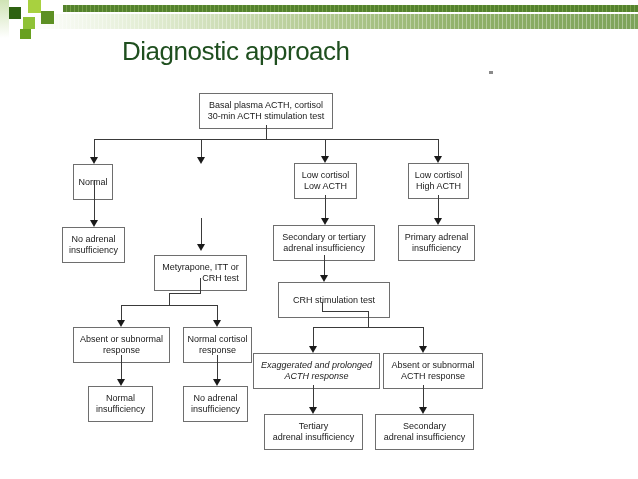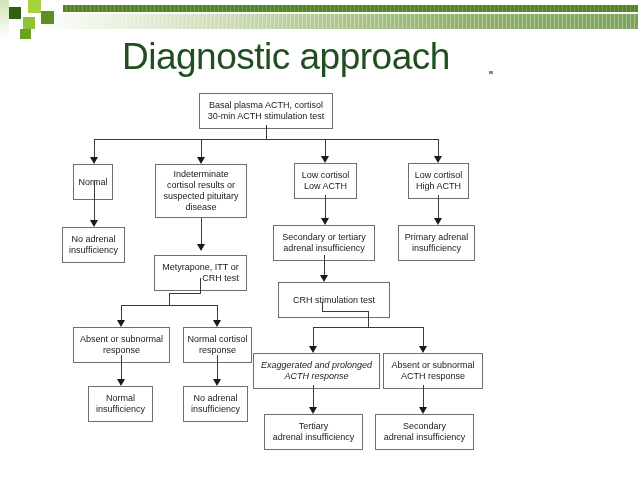--- a/index.html
+++ b/index.html
@@ -19,21 +19,21 @@
       linear-gradient(to right,#ffffff 0%,#e4eed6 18%,#b7cd97 45%,#8fb068 72%,#7da35a 100%);}
   .sq{position:absolute;}
   .sq1{left:28px;top:0;width:13px;height:13px;background:var(--deco-bright-green,#a8d13f);}
   .sq2{left:9px;top:7px;width:12px;height:12px;background:var(--deco-dark-green,#2e6212);}
   .sq3{left:41px;top:11px;width:13px;height:13px;background:var(--deco-medium-green,#5d9023);}
   .sq4{left:23px;top:17px;width:12px;height:12px;background:var(--deco-light-green,#8fc236);}
   .sq5{left:20px;top:29px;width:11px;height:10px;background:var(--deco-mid-dark-green,#68a01f);}
 
   .title{
     position:absolute;left:122px;top:38px;margin:0;
-    font-size:37px;line-height:1;font-weight:400;letter-spacing:-0.5px;
+    font-size:26px;line-height:1;font-weight:400;letter-spacing:-0.5px;
     color:var(--title-green,#1f4f1f);white-space:nowrap;
   }
   .stray-dot{position:absolute;left:489px;top:71px;width:4px;height:3px;background:#8a8a8a;}
 
   
   #flowchart{position:absolute;left:0;top:0;width:638px;height:479px;}
   .node{
     position:absolute;box-sizing:border-box;
     border:1px solid var(--box-border,#6e6e6e);background:#fff;
     color:var(--box-text,#1a1a1a);
@@ -60,24 +60,20 @@
   <div class="sq sq4"></div>
   <div class="sq sq5"></div>
 
   <h1 class="title">Diagnostic approach</h1>
   <div class="stray-dot"></div>
 
   <div id="flowchart">
       <div class="node" style="left: 199px; top: 93px; width: 134px; height: 32px;">Basal plasma ACTH, cortisol
 30-min ACTH stimulation test</div>
       <div class="node" style="left: 73px; top: 164px; width: 40px; height: 24px;">Normal</div>
-      <div class="node" style="left: 155px; top: 164px; width: 92px; height: 54px;">Indeterminate
-cortisol results or
-suspected pituitary
-disease</div>
       <div class="node" style="left: 294px; top: 163px; width: 63px; height: 32px;">Low cortisol
 Low ACTH</div>
       <div class="node" style="left: 408px; top: 163px; width: 61px; height: 32px;">Low cortisol
 High ACTH</div>
       <div class="node" style="left: 62px; top: 227px; width: 63px; height: 27px;">No adrenal
 insufficiency</div>
       <div class="node" style="left: 154px; top: 255px; width: 93px; height: 18px; text-align: right;">Metyrapone, ITT or
 CRH test</div>
       <div class="node" style="left: 273px; top: 225px; width: 102px; height: 30px;">Secondary or tertiary
 adrenal insufficiency</div>

